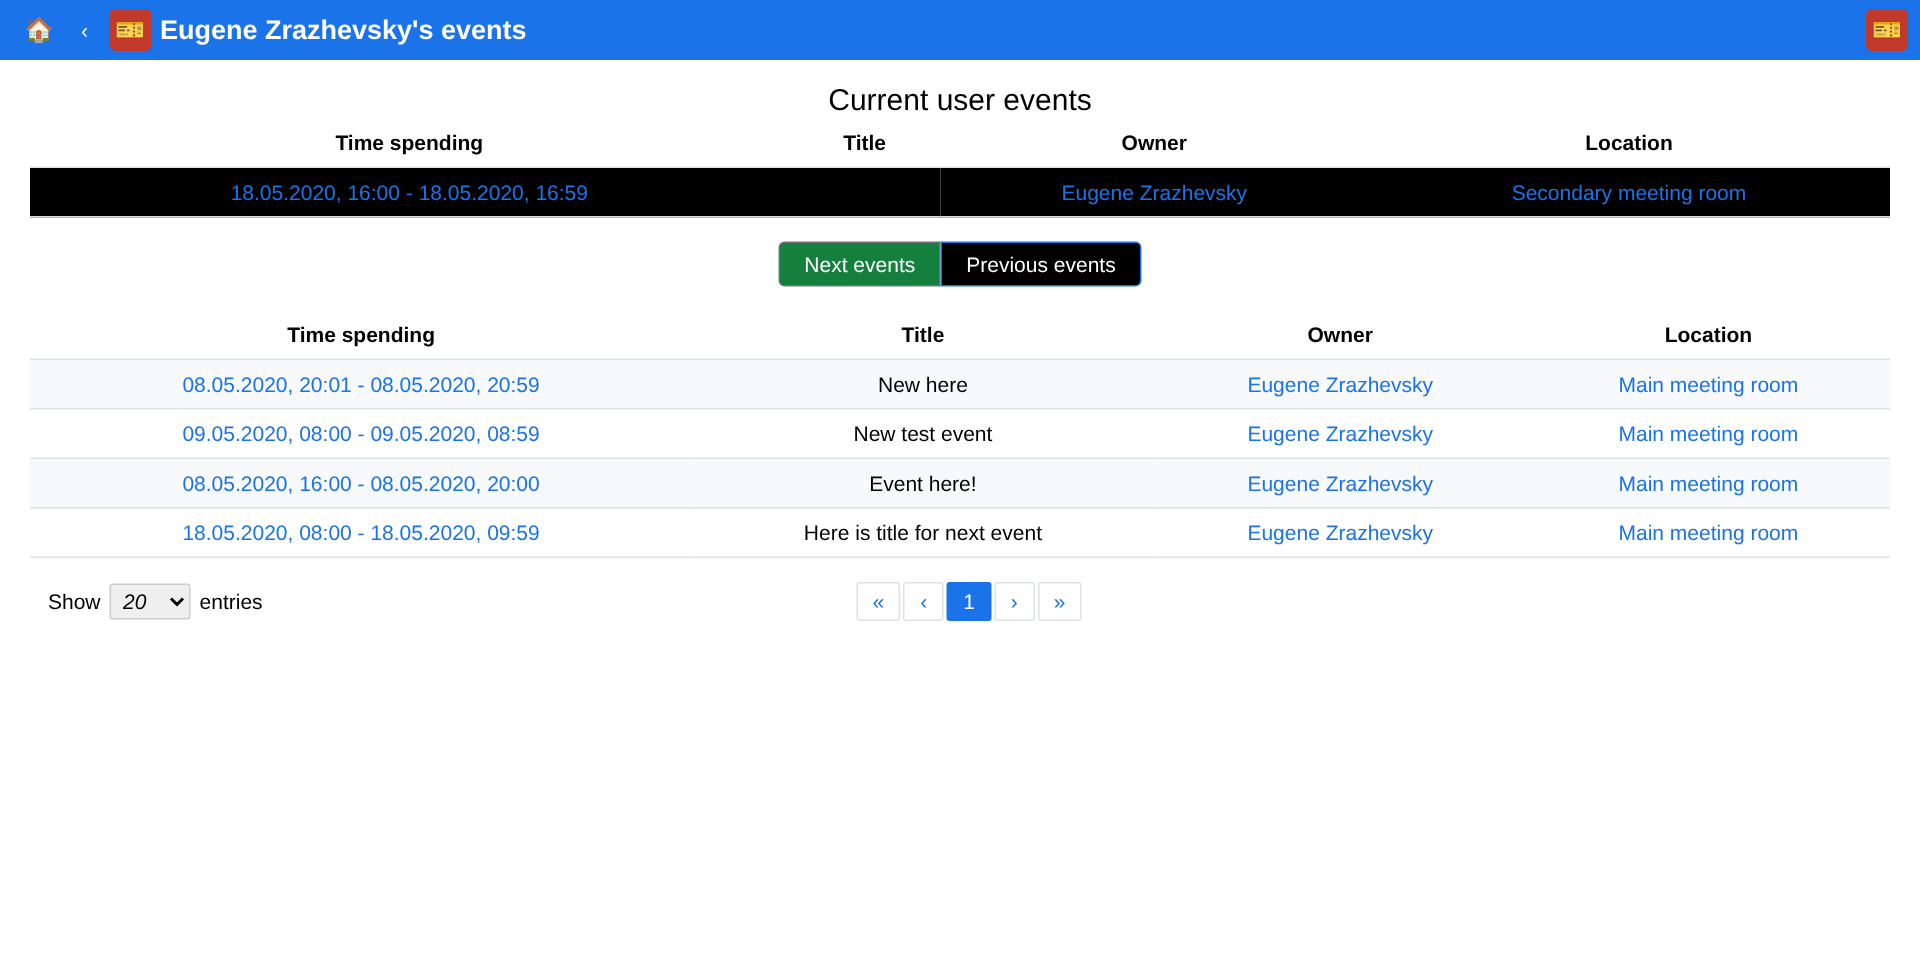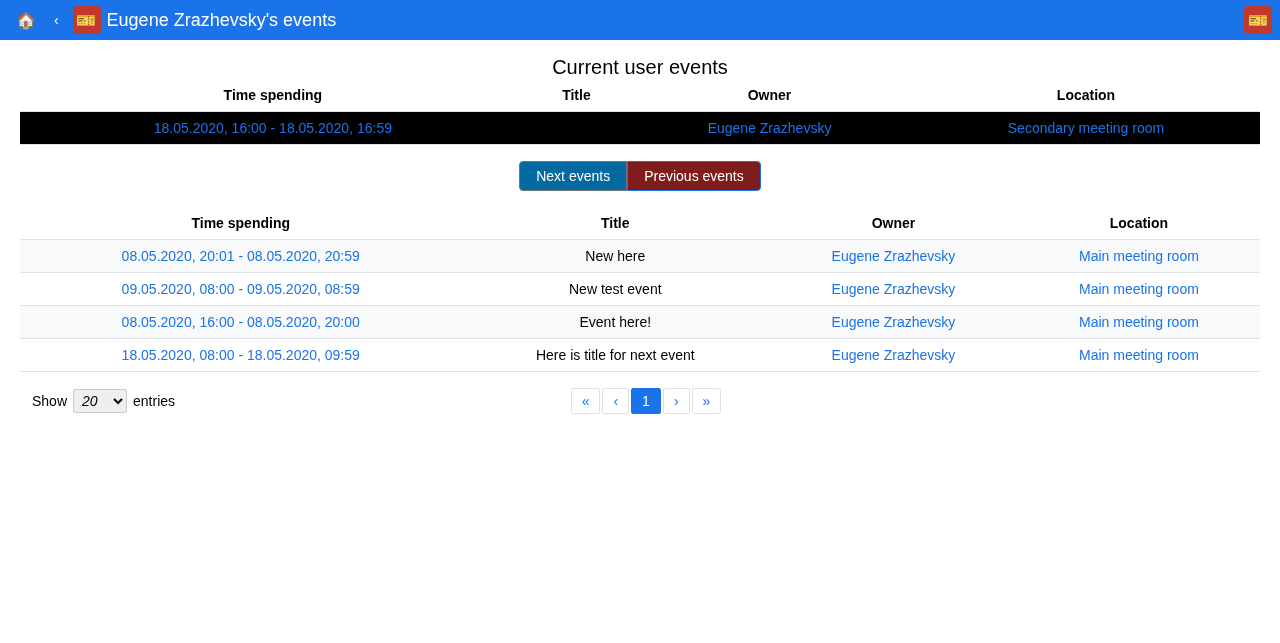--- a/index.html
+++ b/index.html
@@ -39,21 +39,21 @@
       background: #c0392b;
       border-radius: 4px;
       display: flex;
       align-items: center;
       justify-content: center;
       margin: 0 6px;
       font-size: 16px;
     }
     .header-title {
       font-size: 18px;
-      font-weight: normal;
+      font-weight: bold;
       flex: 1;
     }
     .header-right-icon {
       width: 28px;
       height: 28px;
       background: #c0392b;
       border-radius: 4px;
       display: flex;
       align-items: center;
       justify-content: center;
@@ -100,27 +100,27 @@
       justify-content: center;
       margin: 16px 0;
     }
     .toggle-btn {
       padding: 6px 16px;
       border: 1px solid #ccc;
       cursor: pointer;
       font-size: 14px;
     }
     .toggle-btn-next {
-      background: #0369a1;
+      background: #15803d;
       color: white;
       border-color: #6c757d;
       border-radius: 4px 0 0 4px;
     }
     .toggle-btn-prev {
-      background: #7f1d1d;
+      background: #000000;
       color: white;
       border-color: #1a73e8;
       border-radius: 0 4px 4px 0;
     }
 
     
     .prev-table {
       width: 100%;
       border-collapse: collapse;
       margin-bottom: 16px;

